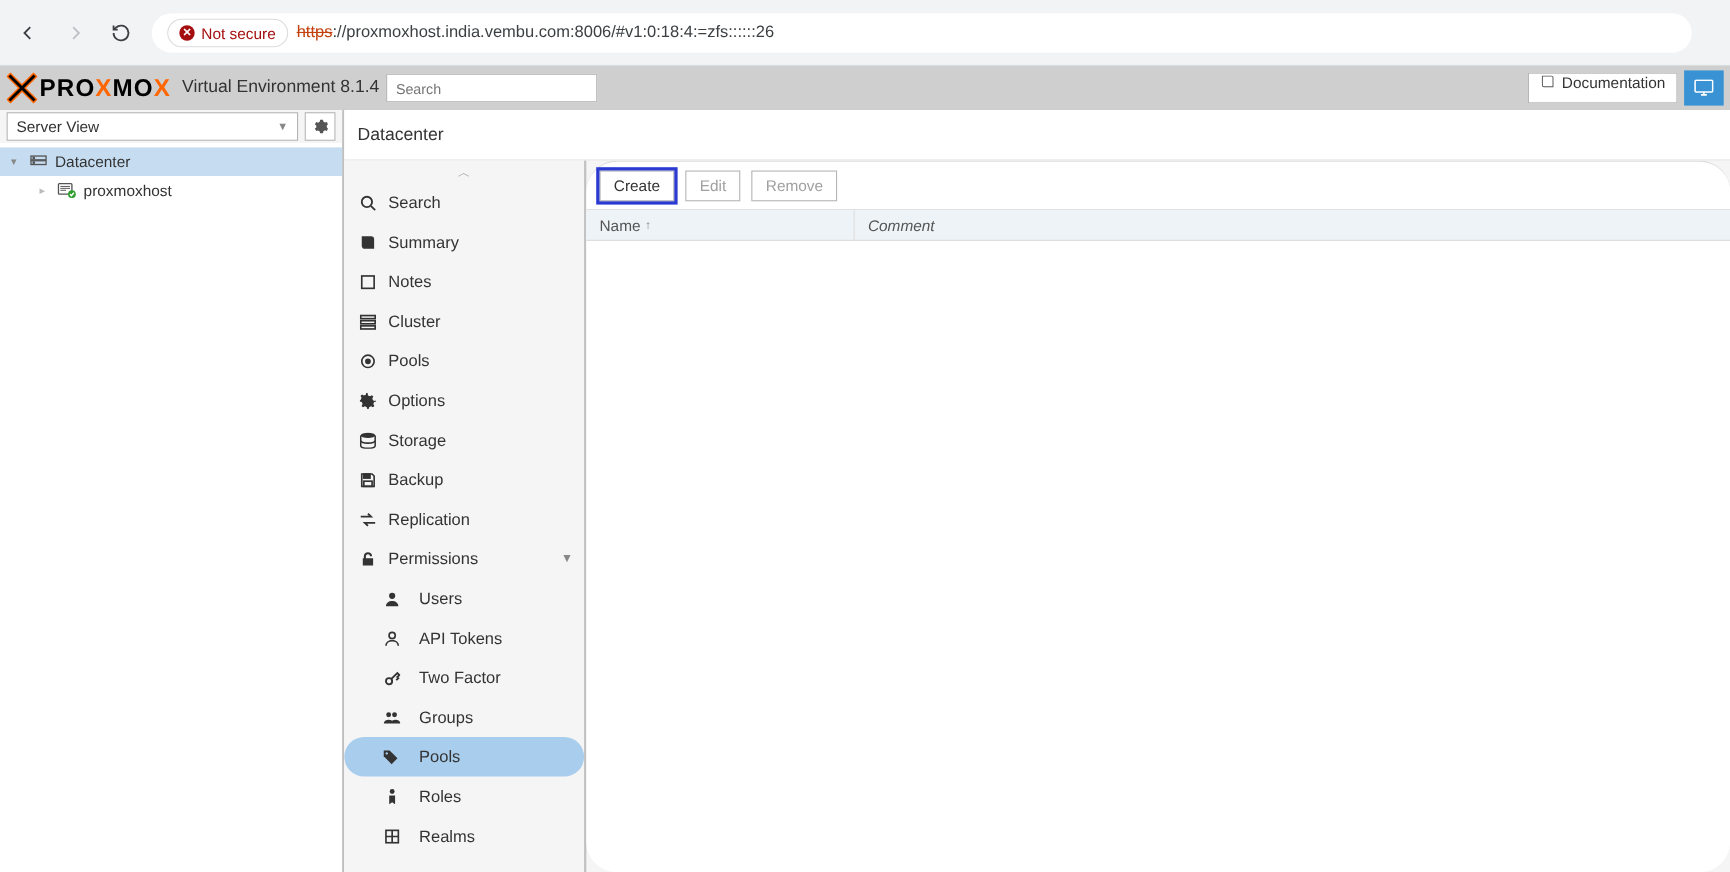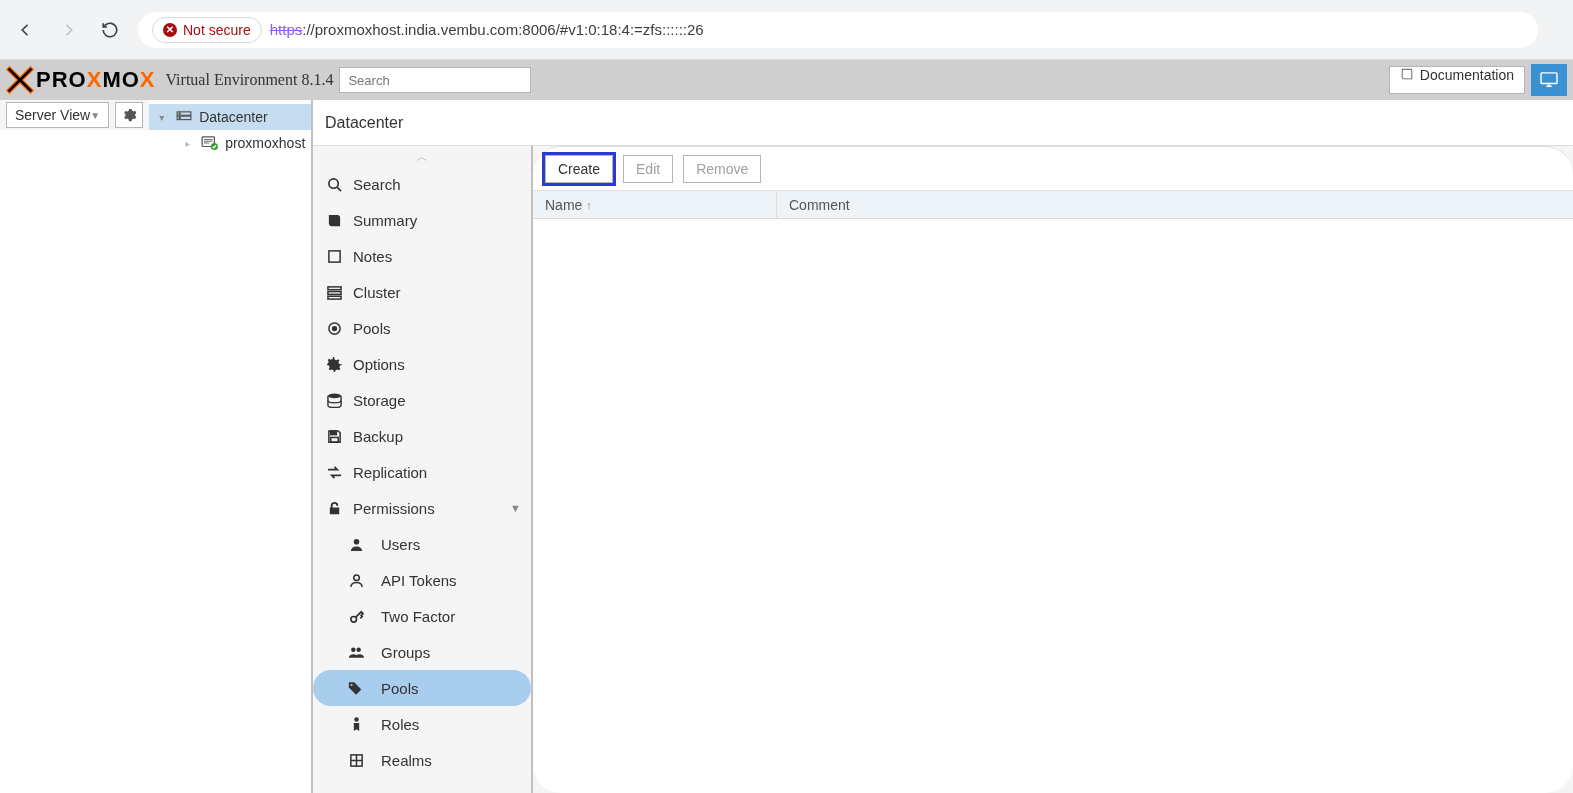--- a/index.html
+++ b/index.html
@@ -6,38 +6,38 @@
 body { font-family: "Helvetica Neue", Arial, sans-serif; font-size: 14px; color: #333; overflow: hidden; width: 1573px; height: 793px; }
 
 
 .browser-chrome { height: 60px; background: #f1f3f4; display: flex; align-items: center; padding: 0 12px; gap: 14px; border-bottom: 1px solid #dadce0; }
 .nav-btn { width: 28px; height: 28px; display: flex; align-items: center; justify-content: center; color: #5f6368; cursor: pointer; border-radius: 50%; }
 .nav-btn.disabled { color: #bdc1c6; }
 .addr-bar { flex: 1; height: 36px; background: #fff; border-radius: 18px; display: flex; align-items: center; padding: 0 14px; gap: 8px; max-width: 1400px; }
 .not-secure-badge { display: flex; align-items: center; gap: 6px; color: #a50e0e; font-size: 14px; border: 1px solid #dadce0; border-radius: 14px; padding: 4px 10px; }
 .not-secure-badge .circle { width: 14px; height: 14px; background: #a50e0e; border-radius: 50%; display: inline-flex; align-items: center; justify-content: center; color: #fff; font-size: 10px; font-weight: bold; }
 .url-text { color: #3c4043; font-size: 15px; }
-.url-text .strike { text-decoration: line-through; color: #8b5cf6; }
+.url-text .strike { text-decoration: line-through; color: #c2410c; }
 .url-text .rest { color: #3c4043; }
 
 
 .px-header { height: 40px; background: #cfcfcf; display: flex; align-items: center; padding: 0 6px; gap: 6px; }
 .px-logo { display: flex; align-items: center; gap: 2px; }
 .px-logo-text { font-size: 22px; font-weight: 900; color: #000; letter-spacing: 1px; }
-.px-version { font-size: 16px; color: #333; margin-left: 4px; font-family: Liberation Serif, serif; }
+.px-version { font-size: 16px; color: #333; margin-left: 4px; }
 .px-search { width: 192px; height: 26px; background: #fff; border: 1px solid #b5b5b5; padding: 0 8px; font-size: 13px; }
 .px-spacer { flex: 1; }
 .px-doc-btn { height: 28px; background: #fff; border: 1px solid #b5b5b5; display: flex; align-items: flex-start; gap: 6px; padding: 0 10px; font-size: 14px; cursor: pointer; }
 .px-console-btn { width: 36px; height: 32px; background: #3892d4; display: flex; align-items: center; justify-content: center; color: #fff; cursor: pointer; }
 
 
 .px-body { display: flex; height: calc(793px - 60px - 40px); }
 
 
-.px-left { width: 313px; border-right: 2px solid #c0c0c0; background: #fff; display: flex; flex-direction: row; }
+.px-left { width: 313px; border-right: 2px solid #c0c0c0; background: #fff; display: flex; flex-direction: column; }
 .px-view-hdr { height: 30px; display: flex; align-items: center; gap: 6px; padding: 0 6px; background: #f5f5f5; }
 .px-view-select { flex: 1; height: 26px; background: #fff; border: 1px solid #b5b5b5; display: flex; align-items: center; justify-content: space-between; padding: 0 8px; font-size: 14px; cursor: pointer; }
 .px-gear-btn { width: 28px; height: 26px; background: #fff; border: 1px solid #b5b5b5; display: flex; align-items: center; justify-content: center; cursor: pointer; }
 .px-tree { flex: 1; padding-top: 4px; }
 .tree-row { height: 26px; display: flex; align-items: center; gap: 6px; padding-left: 10px; cursor: pointer; font-size: 14px; color: #333; }
 .tree-row.selected { background: #c6dcf0; }
 .tree-row .expander { width: 10px; font-size: 10px; color: #888; }
 .tree-child { padding-left: 36px; }
 .tree-icon { width: 18px; display: inline-flex; justify-content: center; }
 
@@ -58,21 +58,21 @@
 
 
 .px-panel { flex: 1; background: #fff; border-top: 1px solid #dcdcdc; border-radius: 28px; }
 .px-toolbar { height: 44px; display: flex; align-items: center; gap: 10px; padding: 0 12px; border-bottom: 1px solid #e0e0e0; }
 .px-btn { height: 28px; padding: 0 12px; background: #fff; border: 1px solid #b5b5b5; font-size: 14px; color: #333; cursor: pointer; display: inline-flex; align-items: center; }
 .px-btn.disabled { color: #a0a0a0; cursor: default; }
 .px-btn.highlighted { outline: 3px solid #2b3bd1; outline-offset: 0; }
 .px-grid-hdr { height: 28px; display: flex; align-items: stretch; background: #eef3f7; border-bottom: 1px solid #dcdcdc; }
 .px-col { display: flex; align-items: center; padding: 0 12px; font-size: 14px; color: #555; border-right: 1px solid #dcdcdc; }
 .px-col.name { width: 244px; }
-.px-col.comment { flex: 1; border-right: none; }
+.px-col.comment { flex: 1; border-right: none; font-style: italic; }
 .sort-arrow { font-size: 11px; color: #888; margin-left: 4px; }
 
 svg { display: block; }
 </style>
 </head>
 <body>
 
 <div class="browser-chrome">
   <div class="nav-btn">
     <svg width="18" height="18" viewBox="0 0 24 24" fill="none" stroke="#3c4043" stroke-width="2.2">

